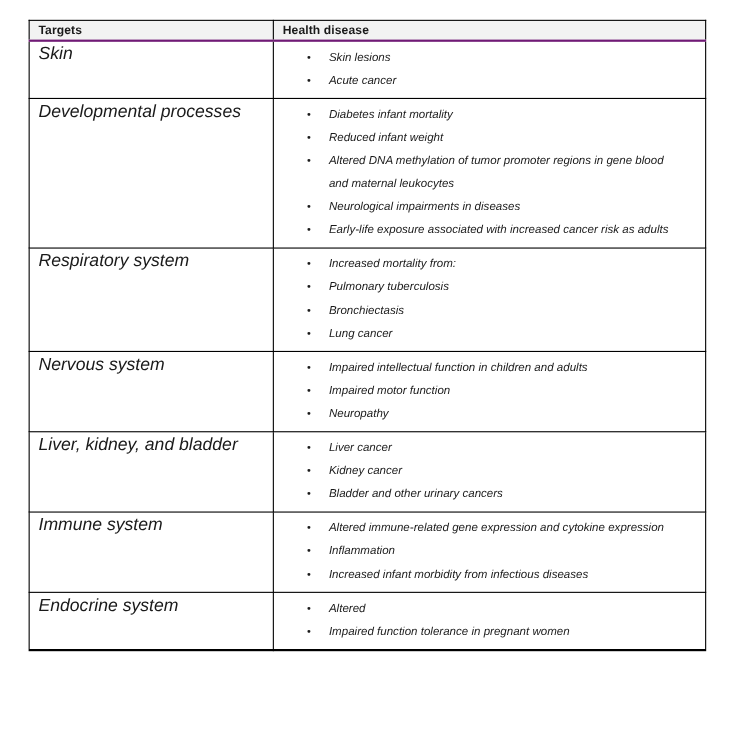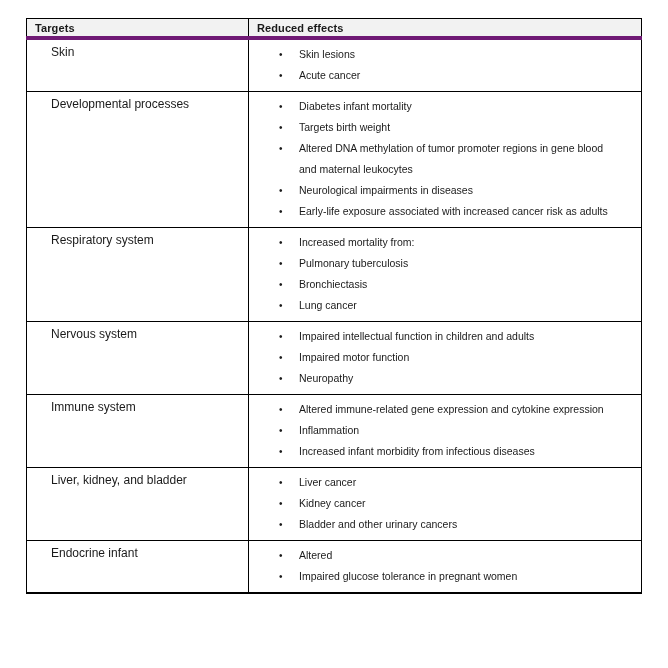--- a/index.html
+++ b/index.html
@@ -32,27 +32,28 @@
   th, td {
     border: 1px solid #000000;
     vertical-align: top;
     text-align: left;
   }
   thead th {
     background: #f2f2f2;
     font-size: 11px;
     font-weight: bold;
     padding: 3px 8px 2px 8px;
-    border-bottom: 4px solid #701a75;
+    border-bottom: 2px solid #701a75;
     letter-spacing: 0.1px;
   }
   td.target-cell {
-    font-size: 12px;
-    padding: 5px 24px;
+    font-size: 16px;
+    padding: 5px 8px;
     line-height: 14px;
+    font-style: italic;
   }
   td.effects-cell {
     padding: 4px 4px 5px 0;
   }
   ul.effects-list {
     margin: 0;
     padding: 0;
     list-style: none;
   }
   li.effect-item {
@@ -63,38 +64,39 @@
   }
   .bullet {
     flex: none;
     width: 20px;
     padding-left: 30px;
     font-size: 10px;
     line-height: 21px;
   }
   .effect-text {
     max-width: 340px;
+    font-style: italic;
   }
   .effect-text.wrap-narrow {
     max-width: 315px;
   }
 </style>
 </head>
 <body>
 
 <div class="page">
   <table class="doc-table">
     <colgroup>
         <col class="c-target">
         <col class="c-effects">
       </colgroup>
     <thead>
       <tr>
         <th>Targets</th>
-        <th>Reduced effects</th>
+        <th>Health disease</th>
       </tr>
     </thead>
     <tbody>
 
       <tr>
         <td class="target-cell">Skin</td>
         <td class="effects-cell">
           <ul class="effects-list">
             <li class="effect-item">
                 <span class="bullet">•</span>
@@ -111,21 +113,21 @@
       <tr>
         <td class="target-cell">Developmental processes</td>
         <td class="effects-cell">
           <ul class="effects-list">
             <li class="effect-item">
                 <span class="bullet">•</span>
                 <span class="effect-text">Diabetes infant mortality</span>
               </li>
             <li class="effect-item">
                 <span class="bullet">•</span>
-                <span class="effect-text">Targets birth weight</span>
+                <span class="effect-text">Reduced infant weight</span>
               </li>
             <li class="effect-item">
                 <span class="bullet">•</span>
                 <span class="effect-text wrap-narrow">Altered DNA methylation of tumor promoter regions in gene blood and maternal leukocytes</span>
               </li>
             <li class="effect-item">
                 <span class="bullet">•</span>
                 <span class="effect-text">Neurological impairments in diseases</span>
               </li>
             <li class="effect-item">
@@ -175,70 +177,70 @@
             <li class="effect-item">
                 <span class="bullet">•</span>
                 <span class="effect-text">Neuropathy</span>
               </li>
           </ul>
         </td>
       </tr>
 
 
       <tr>
+        <td class="target-cell">Liver, kidney, and bladder</td>
+        <td class="effects-cell">
+          <ul class="effects-list">
+            <li class="effect-item">
+                <span class="bullet">•</span>
+                <span class="effect-text">Liver cancer</span>
+              </li>
+            <li class="effect-item">
+                <span class="bullet">•</span>
+                <span class="effect-text">Kidney cancer</span>
+              </li>
+            <li class="effect-item">
+                <span class="bullet">•</span>
+                <span class="effect-text">Bladder and other urinary cancers</span>
+              </li>
+          </ul>
+        </td>
+      </tr>
+
+      <tr>
         <td class="target-cell">Immune system</td>
         <td class="effects-cell">
           <ul class="effects-list">
             <li class="effect-item">
                 <span class="bullet">•</span>
                 <span class="effect-text">Altered immune-related gene expression and cytokine expression</span>
               </li>
             <li class="effect-item">
                 <span class="bullet">•</span>
                 <span class="effect-text">Inflammation</span>
               </li>
             <li class="effect-item">
                 <span class="bullet">•</span>
                 <span class="effect-text">Increased infant morbidity from infectious diseases</span>
               </li>
           </ul>
         </td>
       </tr>
 
       <tr>
-        <td class="target-cell">Liver, kidney, and bladder</td>
-        <td class="effects-cell">
-          <ul class="effects-list">
-            <li class="effect-item">
-                <span class="bullet">•</span>
-                <span class="effect-text">Liver cancer</span>
-              </li>
-            <li class="effect-item">
-                <span class="bullet">•</span>
-                <span class="effect-text">Kidney cancer</span>
-              </li>
-            <li class="effect-item">
-                <span class="bullet">•</span>
-                <span class="effect-text">Bladder and other urinary cancers</span>
-              </li>
-          </ul>
-        </td>
-      </tr>
-
-      <tr>
-        <td class="target-cell">Endocrine infant</td>
+        <td class="target-cell">Endocrine system</td>
         <td class="effects-cell">
           <ul class="effects-list">
             <li class="effect-item">
                 <span class="bullet">•</span>
                 <span class="effect-text">Altered</span>
               </li>
             <li class="effect-item">
                 <span class="bullet">•</span>
-                <span class="effect-text">Impaired glucose tolerance in pregnant women</span>
+                <span class="effect-text">Impaired function tolerance in pregnant women</span>
               </li>
           </ul>
         </td>
       </tr>
 
     </tbody>
   </table>
 </div>
 
 </body></html>

